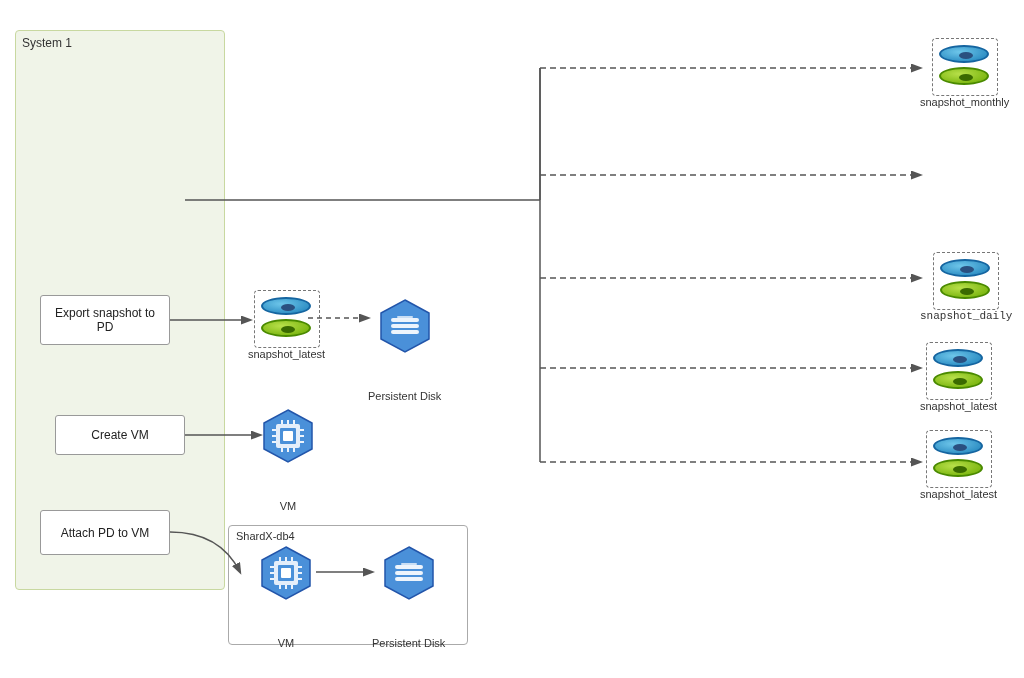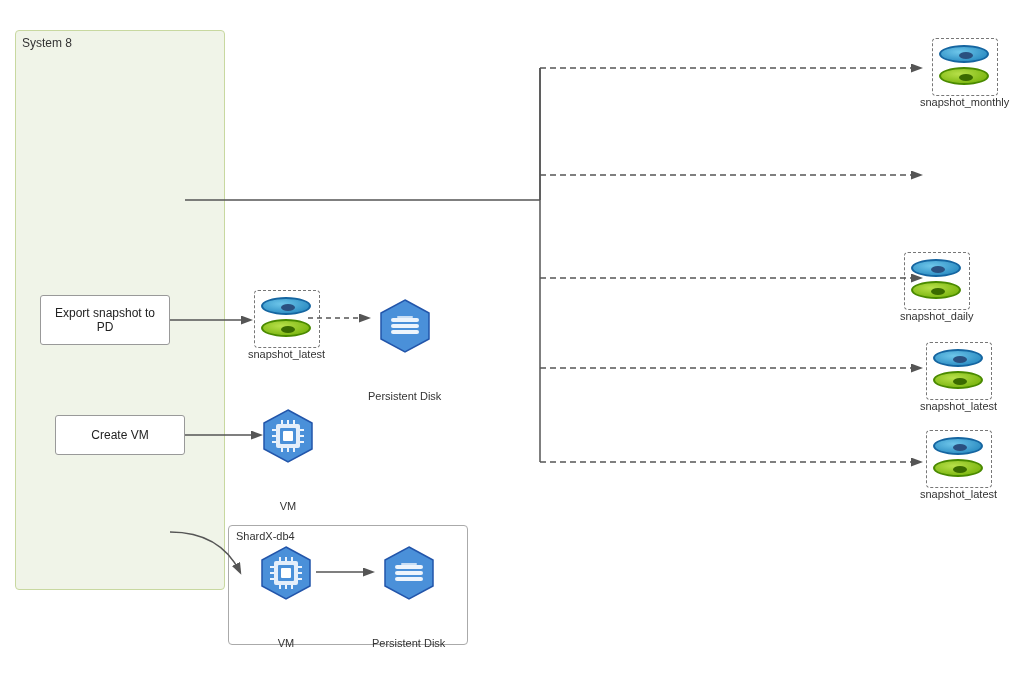--- a/index.html
+++ b/index.html
@@ -164,27 +164,30 @@
       height: 678px;
       pointer-events: none;
     }
   </style>
 </head>
 <body>
 
 <div id="diagram">
 
   <div class="system-box"></div>
-  <div class="system-label">System 8</div>
+  <div class="system-label">System 1</div>
 
   <div class="proc-box" style="left:40px; top:295px; width:130px; height:50px;">
     <span>Export snapshot to<br>PD</span>
   </div>
   <div class="proc-box" style="left:55px; top:415px; width:130px; height:40px;">
     <span>Create VM</span>
+  </div>
+  <div class="proc-box" style="left:40px; top:510px; width:130px; height:45px;">
+    <span>Attach PD to VM</span>
   </div>
 
   <div class="snapshot-icon" style="left:248px; top:290px;">
     <div class="snapshot-dashed">
       <div class="disk-stack">
         <div class="disk disk-top">
           <div class="disk-hole"></div>
         </div>
         <div class="disk disk-bottom" style="top:22px;">
           <div class="disk-hole disk-hole-bottom"></div>
@@ -283,21 +286,21 @@
           </div>
         <div class="disk disk-bottom" style="top:22px;">
             <div class="disk-hole disk-hole-bottom"></div>
           </div>
       </div>
     </div>
     <div class="icon-label">snapshot_monthly</div>
   </div>
 
 
-  <div class="snapshot-icon" style="left:900px; top:252px;">
+  <div class="snapshot-icon" style="left:920px; top:252px;font-family:Liberation Mono, monospace;">
     <div class="snapshot-dashed">
       <div class="disk-stack">
         <div class="disk disk-top">
             <div class="disk-hole"></div>
           </div>
         <div class="disk disk-bottom" style="top:22px;">
             <div class="disk-hole disk-hole-bottom"></div>
           </div>
       </div>
     </div>

